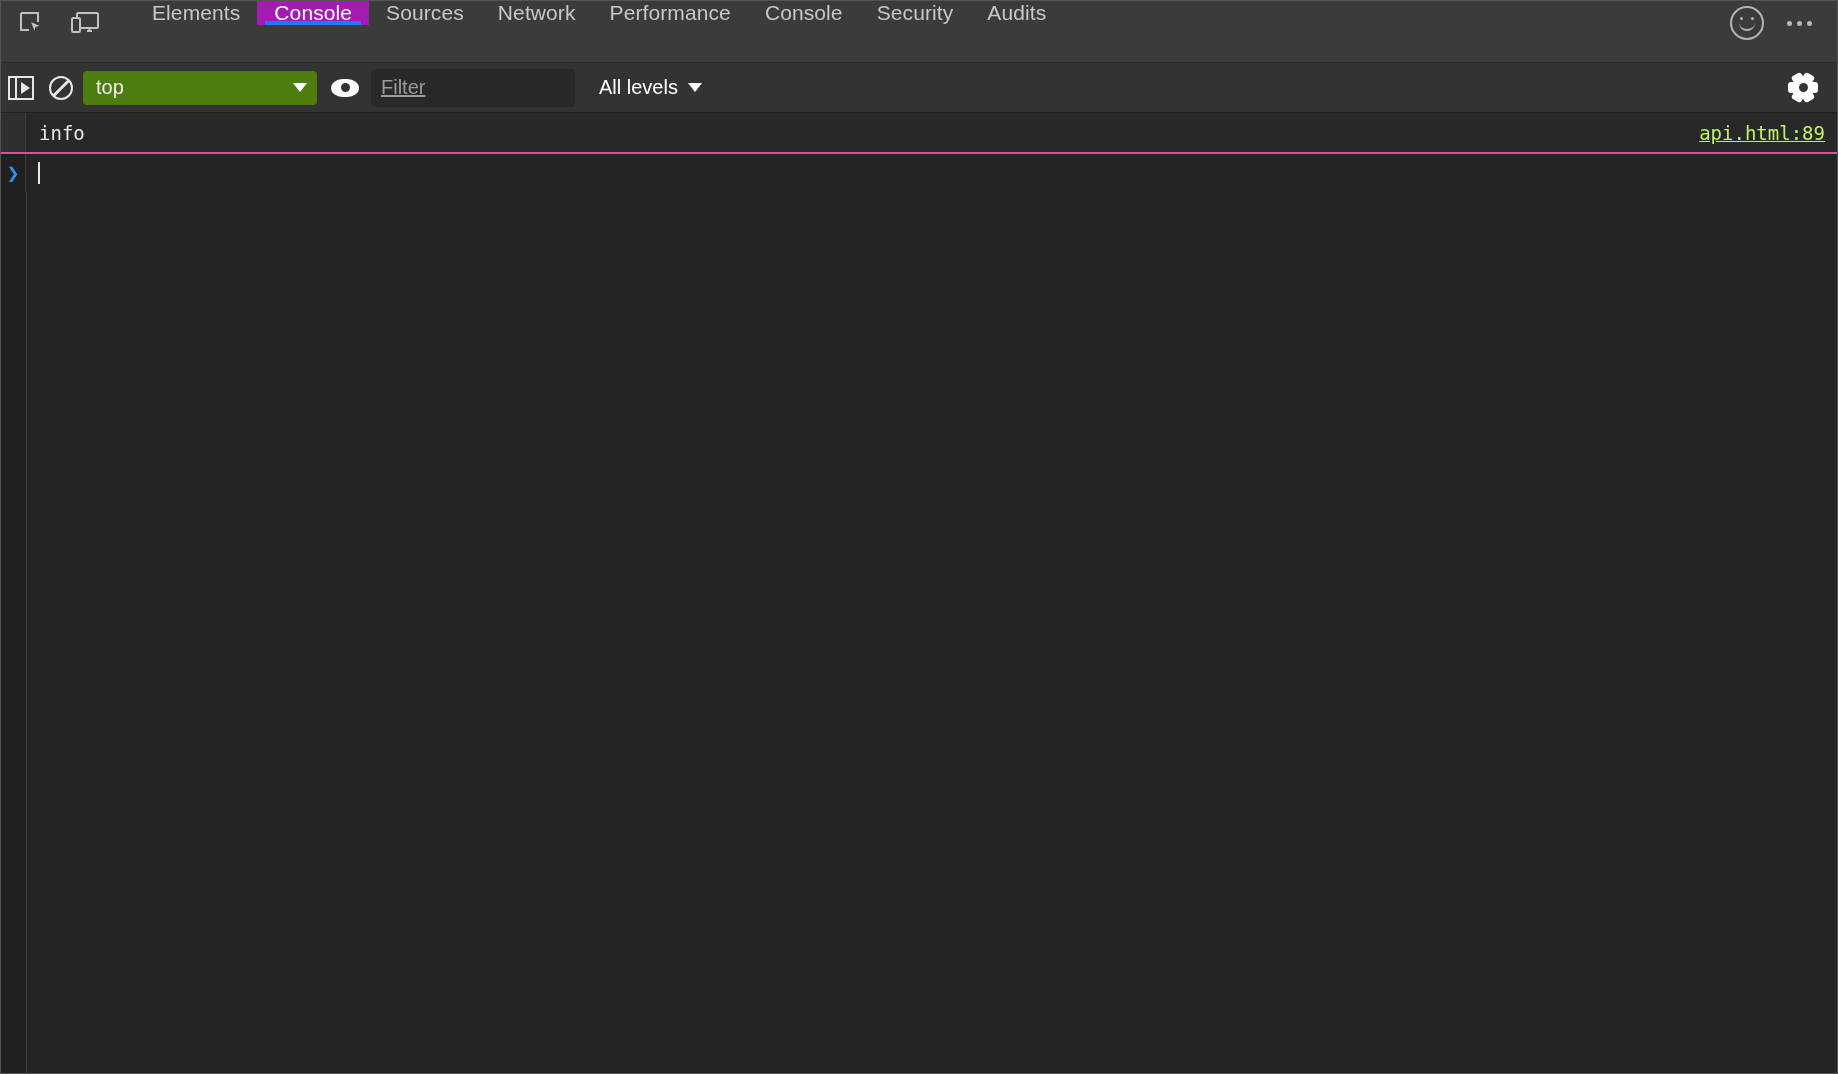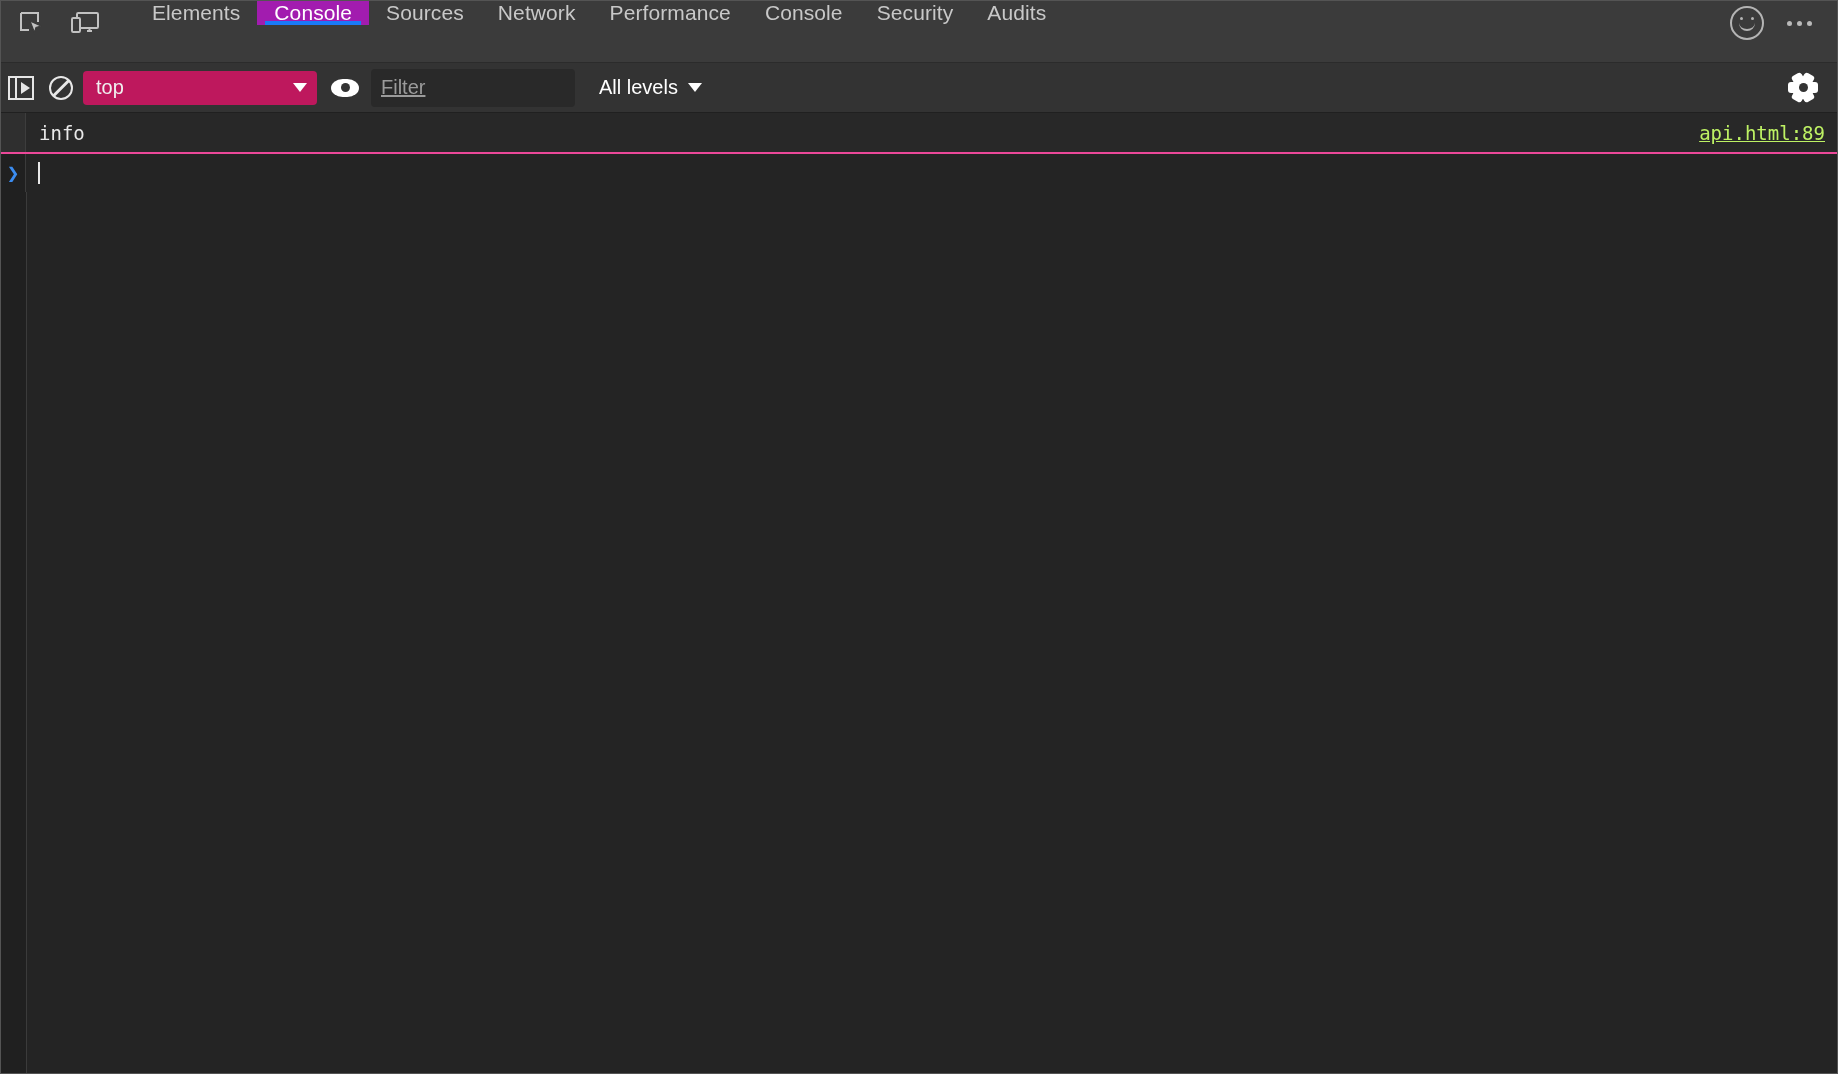--- a/index.html
+++ b/index.html
@@ -205,21 +205,21 @@
     top: 50%;
     width: 23px;
     height: 2.5px;
     background: #e8e8e8;
     transform: translate(-50%, -50%) rotate(-45deg);
   }
 
   .context-select {
     height: 34px;
     min-width: 234px;
-    background: #be185d;
+    background: #4d7c0f;
     border-radius: 4px;
     display: flex;
     align-items: center;
     padding: 0 10px 0 13px;
     margin-left: 2px;
     box-sizing: border-box;
   }
   .context-select .label {
     font-size: 20px;
     color: #f0f0f0;

